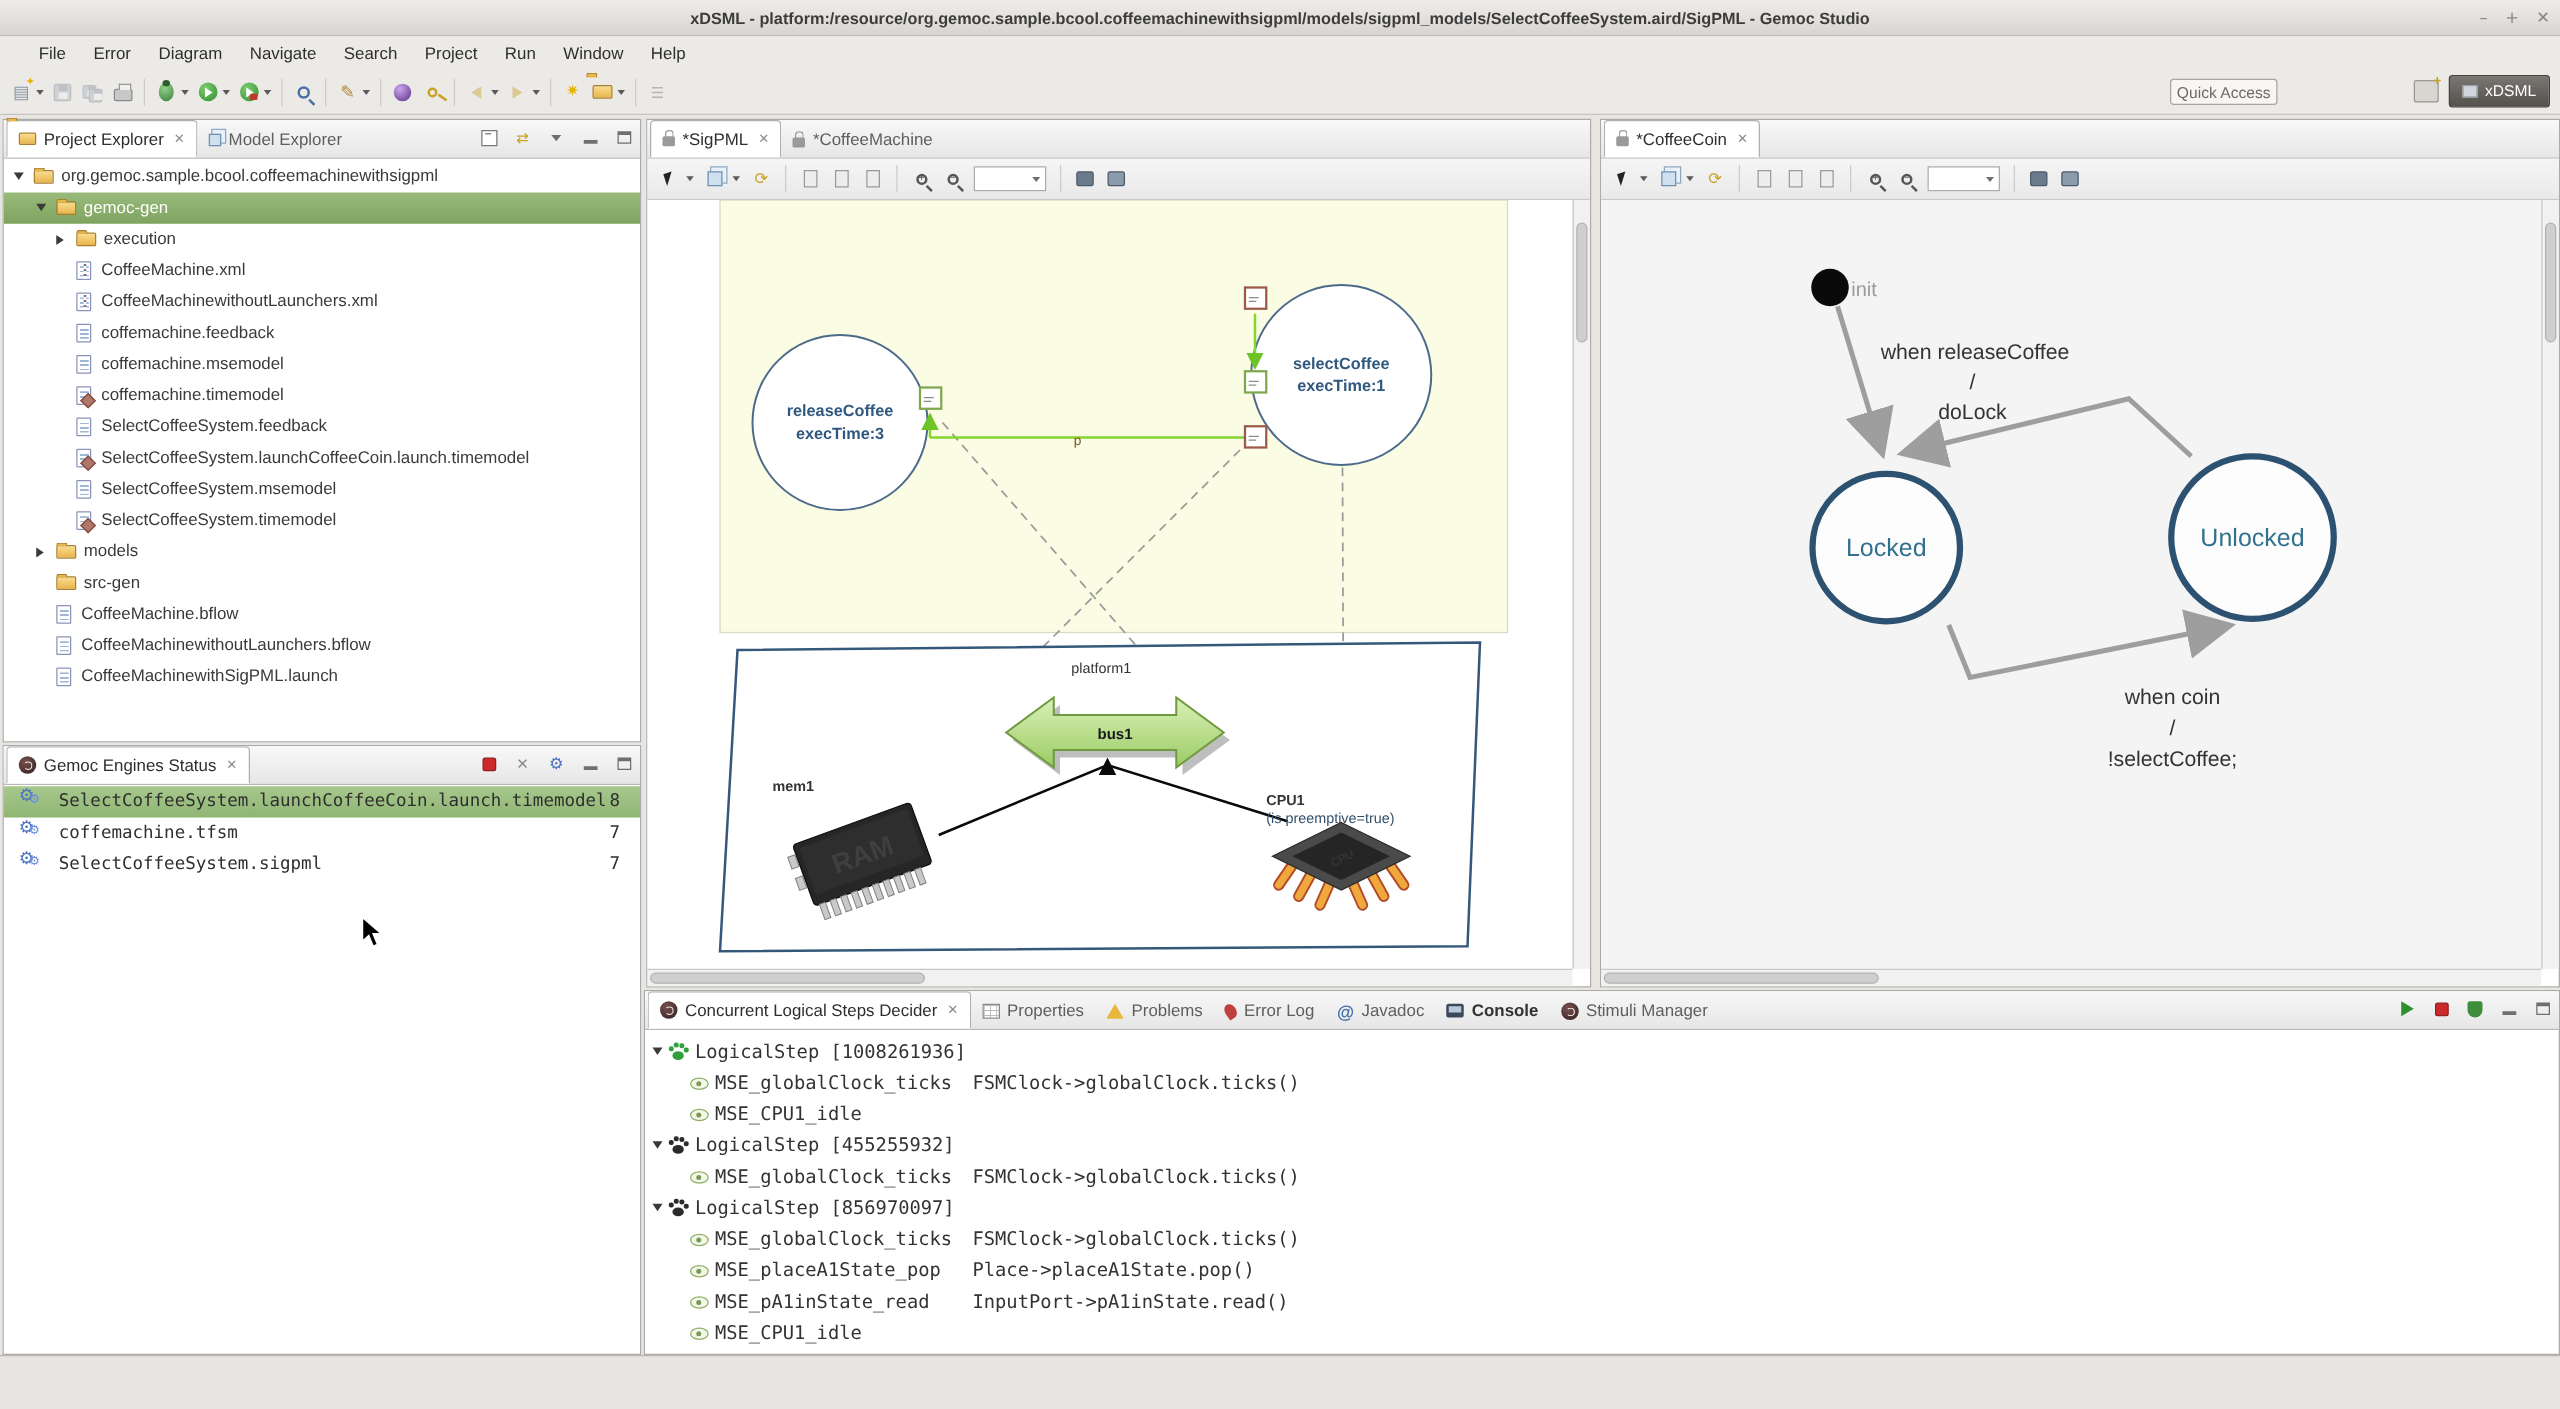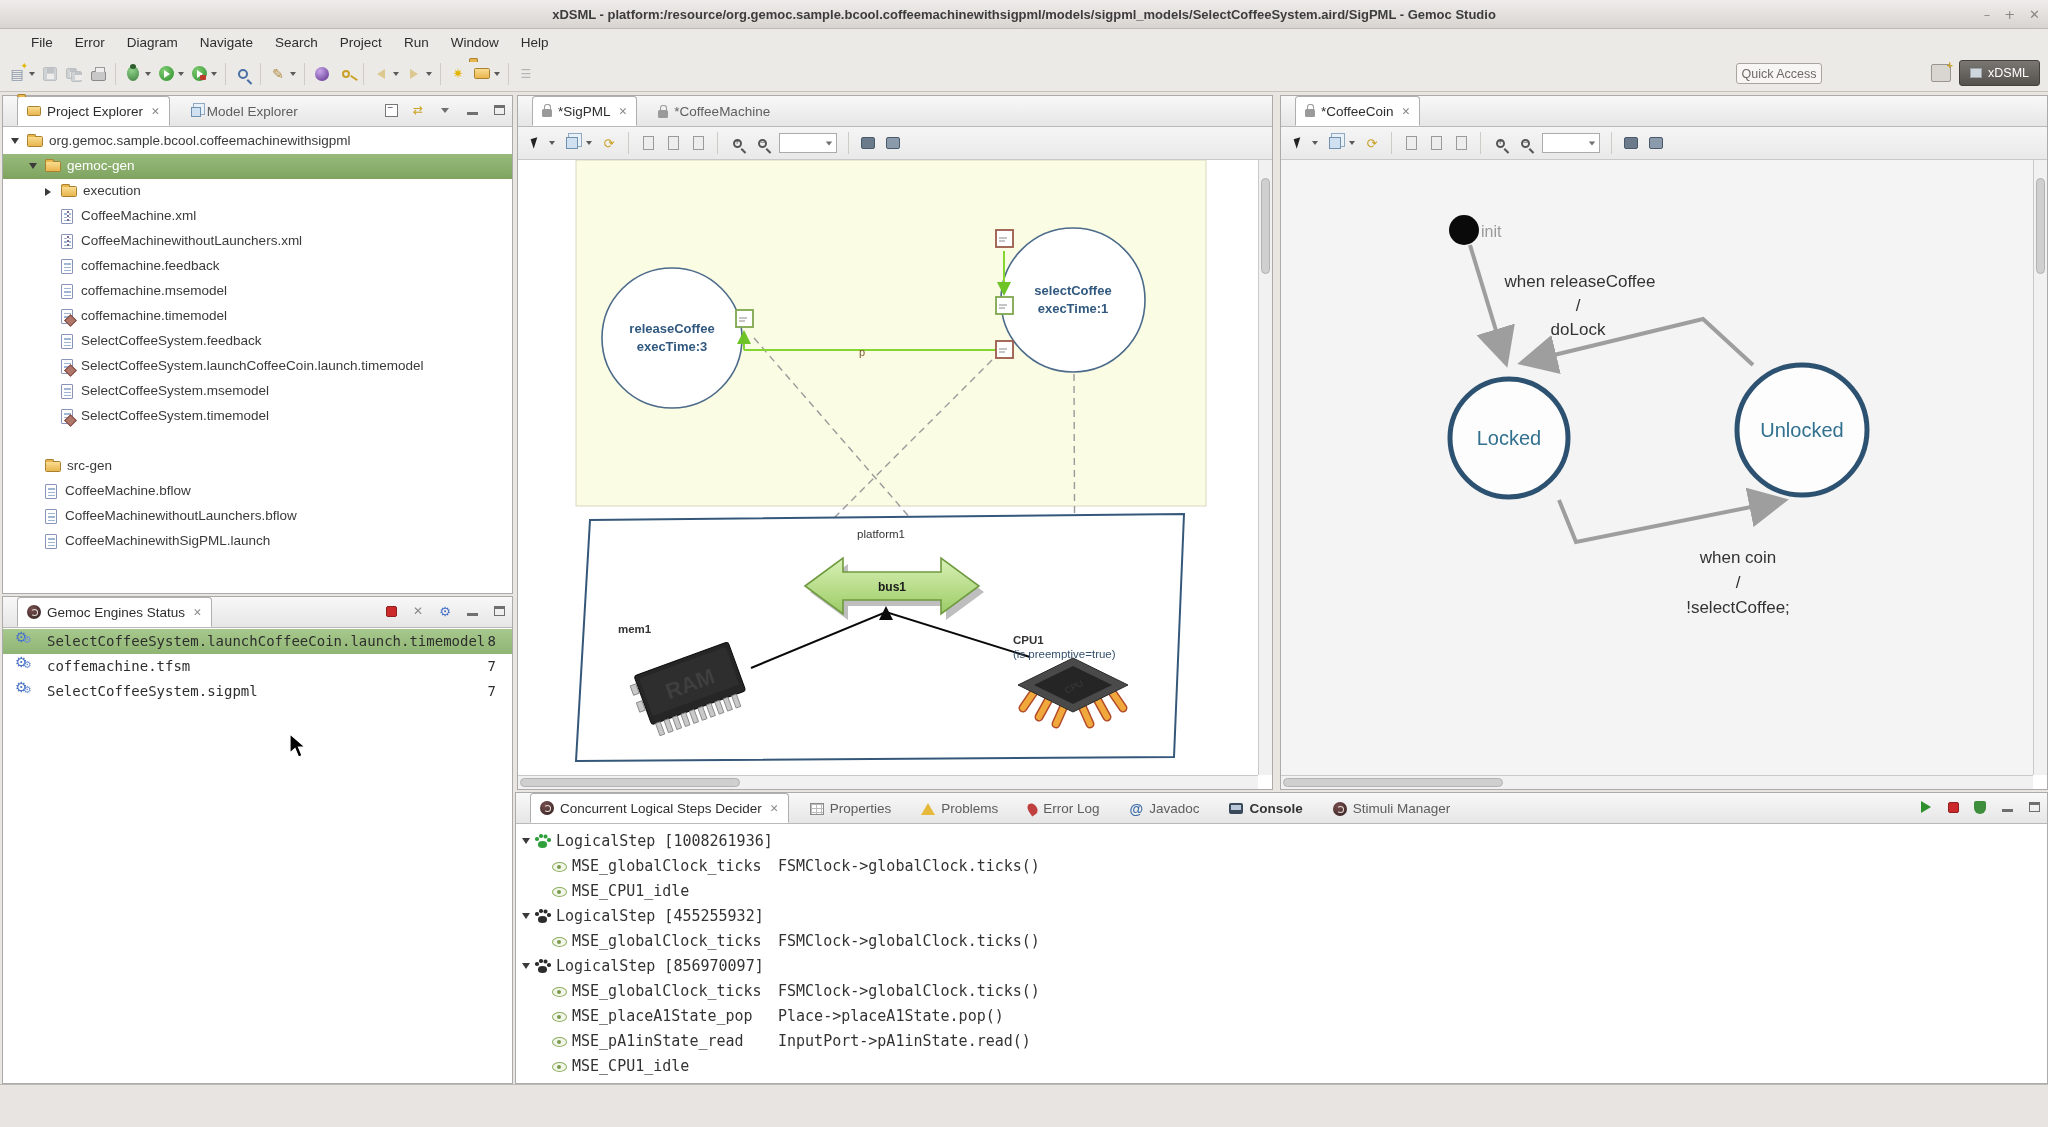--- a/index.html
+++ b/index.html
@@ -51,21 +51,21 @@
   .persp-open { width:20px; height:18px; background:#D9D6D2; border:1px solid #9A968F; border-radius:2px; position:relative; }
   .persp-open::after { content:'+'; position:absolute; right:-3px; top:-6px; color:#C9A227; font-weight:bold; font-size:11px; }
   .persp-btn { height:26px; background:linear-gradient(#7A7672,#55514D); border:1px solid #44403C; border-radius:3px;
     color:#FFF; font-size:12.5px; display:flex; align-items:center; gap:6px; padding:0 10px; }
   .persp-btn .pico { width:12px; height:10px; background:#CFD6DE; border:1px solid #9AA2AA; }
 
   
   .part { position:absolute; background:#FFF; border:1px solid #ABABAB; }
   .part-tabs { position:absolute; left:0; top:0; right:0; height:31px;
     background:linear-gradient(#F8F8F8,#E6E6E6); border-bottom:1px solid #B9B9B9; display:flex; align-items:flex-end; padding-left:2px; }
-  .ptab { display:inline-flex; align-items:center; gap:6px; padding:0 9px; height:29px; font-size:13.5px; color:#5E5E5E; position:relative;margin-left:12px; }
+  .ptab { display:inline-flex; align-items:center; gap:6px; padding:0 9px; height:29px; font-size:13.5px; color:#5E5E5E; position:relative; }
   .ptab.active { background:#FFF; border:1px solid #AFAFAF; border-bottom:1px solid #FFF; border-radius:3.5px 3.5px 0 0; color:#2E2E2E; height:30px; }
   .tab-close { font-family:"DejaVu Sans",sans-serif; font-size:10.5px; color:#8A8A8A; margin-left:2px; }
   .part-icons { position:absolute; right:4px; top:5px; display:flex; align-items:center; gap:9px; }
   .pi { display:flex; align-items:center; justify-content:center; width:18px; height:18px; }
   .minrect { width:11px; height:3px; border:1px solid #6F6F6F; border-top:2px solid #6F6F6F; margin-top:6px; }
   .maxrect { width:11px; height:10px; border:1px solid #6F6F6F; border-top:3px solid #6F6F6F; }
   .viewmenu { width:0; height:0; border-left:4px solid transparent; border-right:4px solid transparent; border-top:5px solid #6F6F6F; }
   .collapse-all { width:13px; height:13px; border:1px solid #777; position:relative; background:#FFF; }
   .collapse-all::before { content:'−'; position:absolute; left:2px; top:-3px; font-size:10px; color:#446; }
   .linked { color:#C9A227; font-size:12px; font-family:"DejaVu Sans",sans-serif; }
@@ -341,20 +341,25 @@
         <span class="lbl" style="left:78px;">SelectCoffeeSystem.launchCoffeeCoin.launch.timemodel</span>
       </div>
     <div class="tree-row" style="top:252px;">
         <span class="ficon" style="left:58px;"></span>
         <span class="lbl" style="left:78px;">SelectCoffeeSystem.msemodel</span>
       </div>
     <div class="tree-row" style="top:277px;">
         <span class="ficon time" style="left:58px;"></span>
         <span class="lbl" style="left:78px;">SelectCoffeeSystem.timemodel</span>
       </div>
+    <div class="tree-row" style="top:302px;">
+        <span class="tw closed" style="left:26px;"></span>
+        <span class="folder" style="left:42px;"></span>
+        <span class="lbl" style="left:64px;">models</span>
+      </div>
     <div class="tree-row" style="top:327px;">
         <span class="folder" style="left:42px;"></span>
         <span class="lbl" style="left:64px;">src-gen</span>
       </div>
     <div class="tree-row" style="top:352px;">
         <span class="ficon" style="left:42px;"></span>
         <span class="lbl" style="left:62px;">CoffeeMachine.bflow</span>
       </div>
     <div class="tree-row" style="top:377px;padding-left:38px;">
         <span class="ficon" style="left:42px;"></span>

